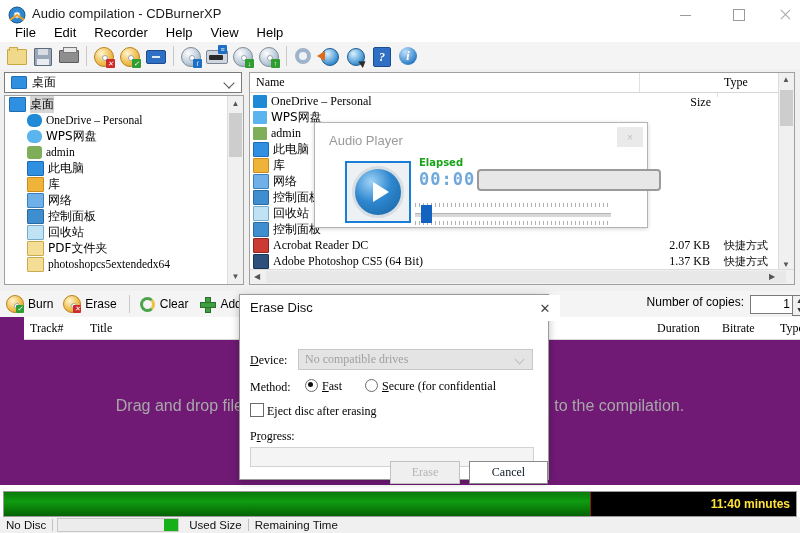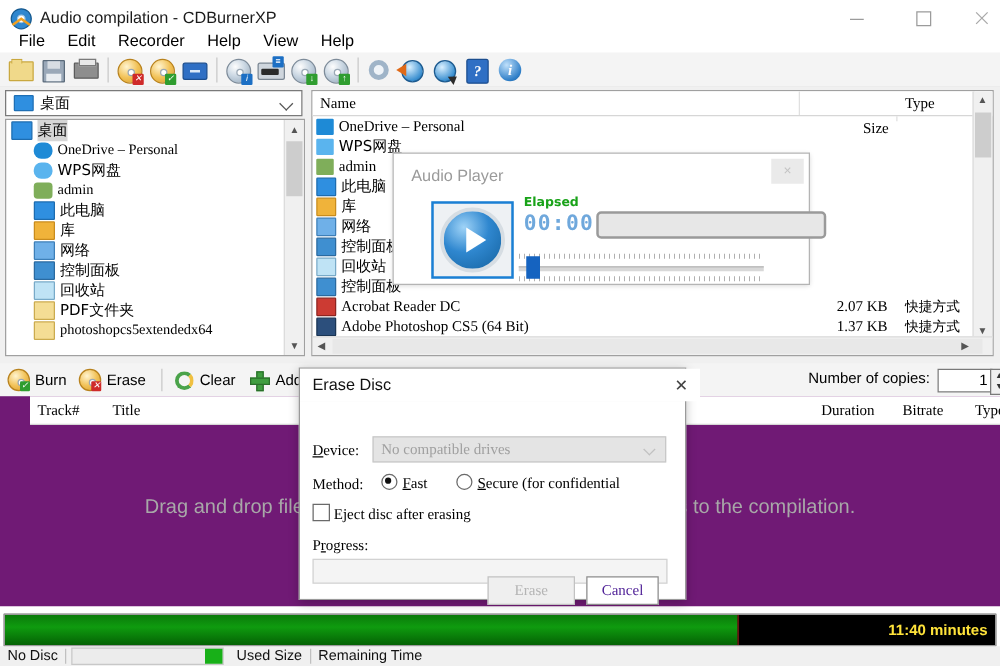--- a/index.html
+++ b/index.html
@@ -245,21 +245,21 @@
   .radio.on:after{content:"";position:absolute;left:2px;top:2px;width:5px;height:5px;
     border-radius:50%;background:#111;}
   .cbox{width:12px;height:12px;border:1px solid #6a6a6a;background:#fff;display:inline-block;
     vertical-align:-2px;margin-right:3px;}
   .prog{position:absolute;left:10px;top:108px;width:284px;height:20px;background:#f4f4f4;
     border:1px solid #d2d2d2;box-sizing:border-box;}
   .dbtn{position:absolute;top:140px;height:23px;border:1px solid #c2c2c2;background:#efefef;
     font-family:"Liberation Serif",serif;font-size:12px;display:flex;align-items:center;
     justify-content:center;box-sizing:border-box;}
   #btn-erase{left:150px;width:70px;color:#b4b4b4;}
-  #btn-cancel{left:229px;width:58px;color:#4c1d95;border-color:#8a8a8a;background:#fff;}
+  #btn-cancel{left:229px;width:79px;color:#0f172a;border-color:#8a8a8a;background:#fff;}
 
   
   .capbar{position:absolute;left:3px;top:491px;width:794px;height:26px;background:#000;
     border:1px solid #9a9a9a;box-sizing:border-box;}
   .capfill{position:absolute;left:0;top:0;height:100%;width:74%;
     background:linear-gradient(to bottom,#0a7a0a 0%,#0f9b0f 40%,#046204 100%);
     border-right:1px solid #8b1a1a;}
   .captext{position:absolute;right:6px;top:5px;font-size:12px;font-weight:bold;color:#ffe33a;}
   .statusbar{position:absolute;left:0;top:517px;width:800px;height:16px;background:#f0f0f0;
     display:flex;align-items:center;font-size:11.5px;color:#111;}

